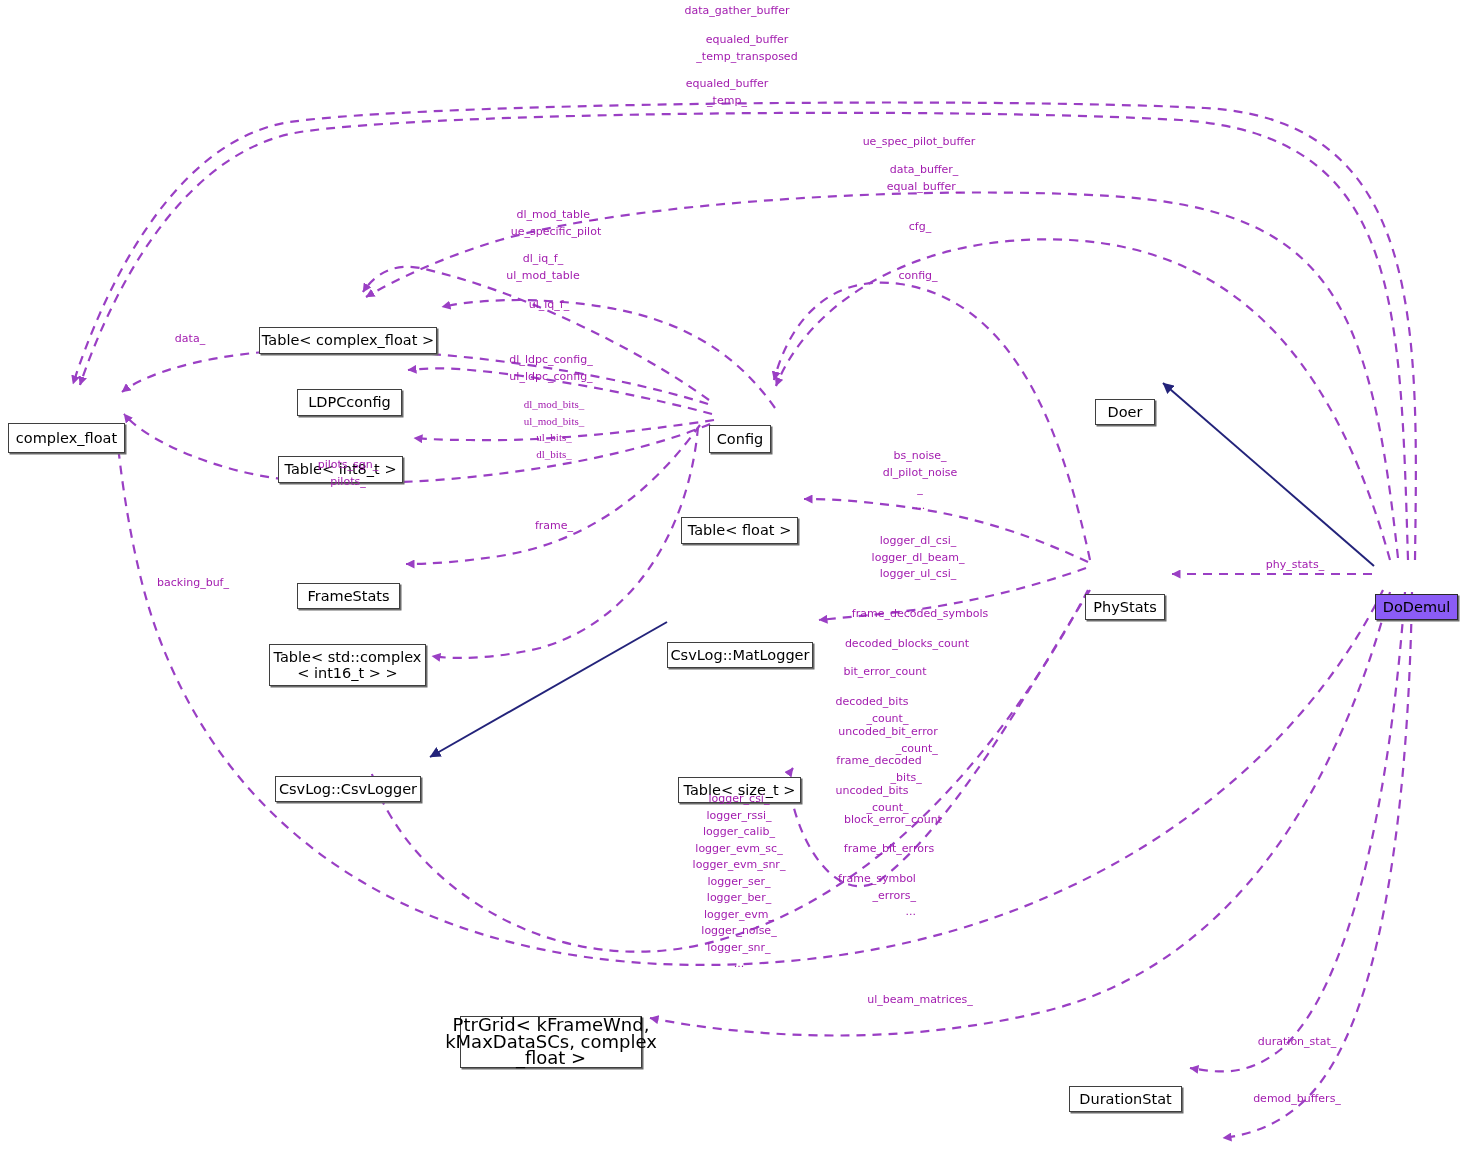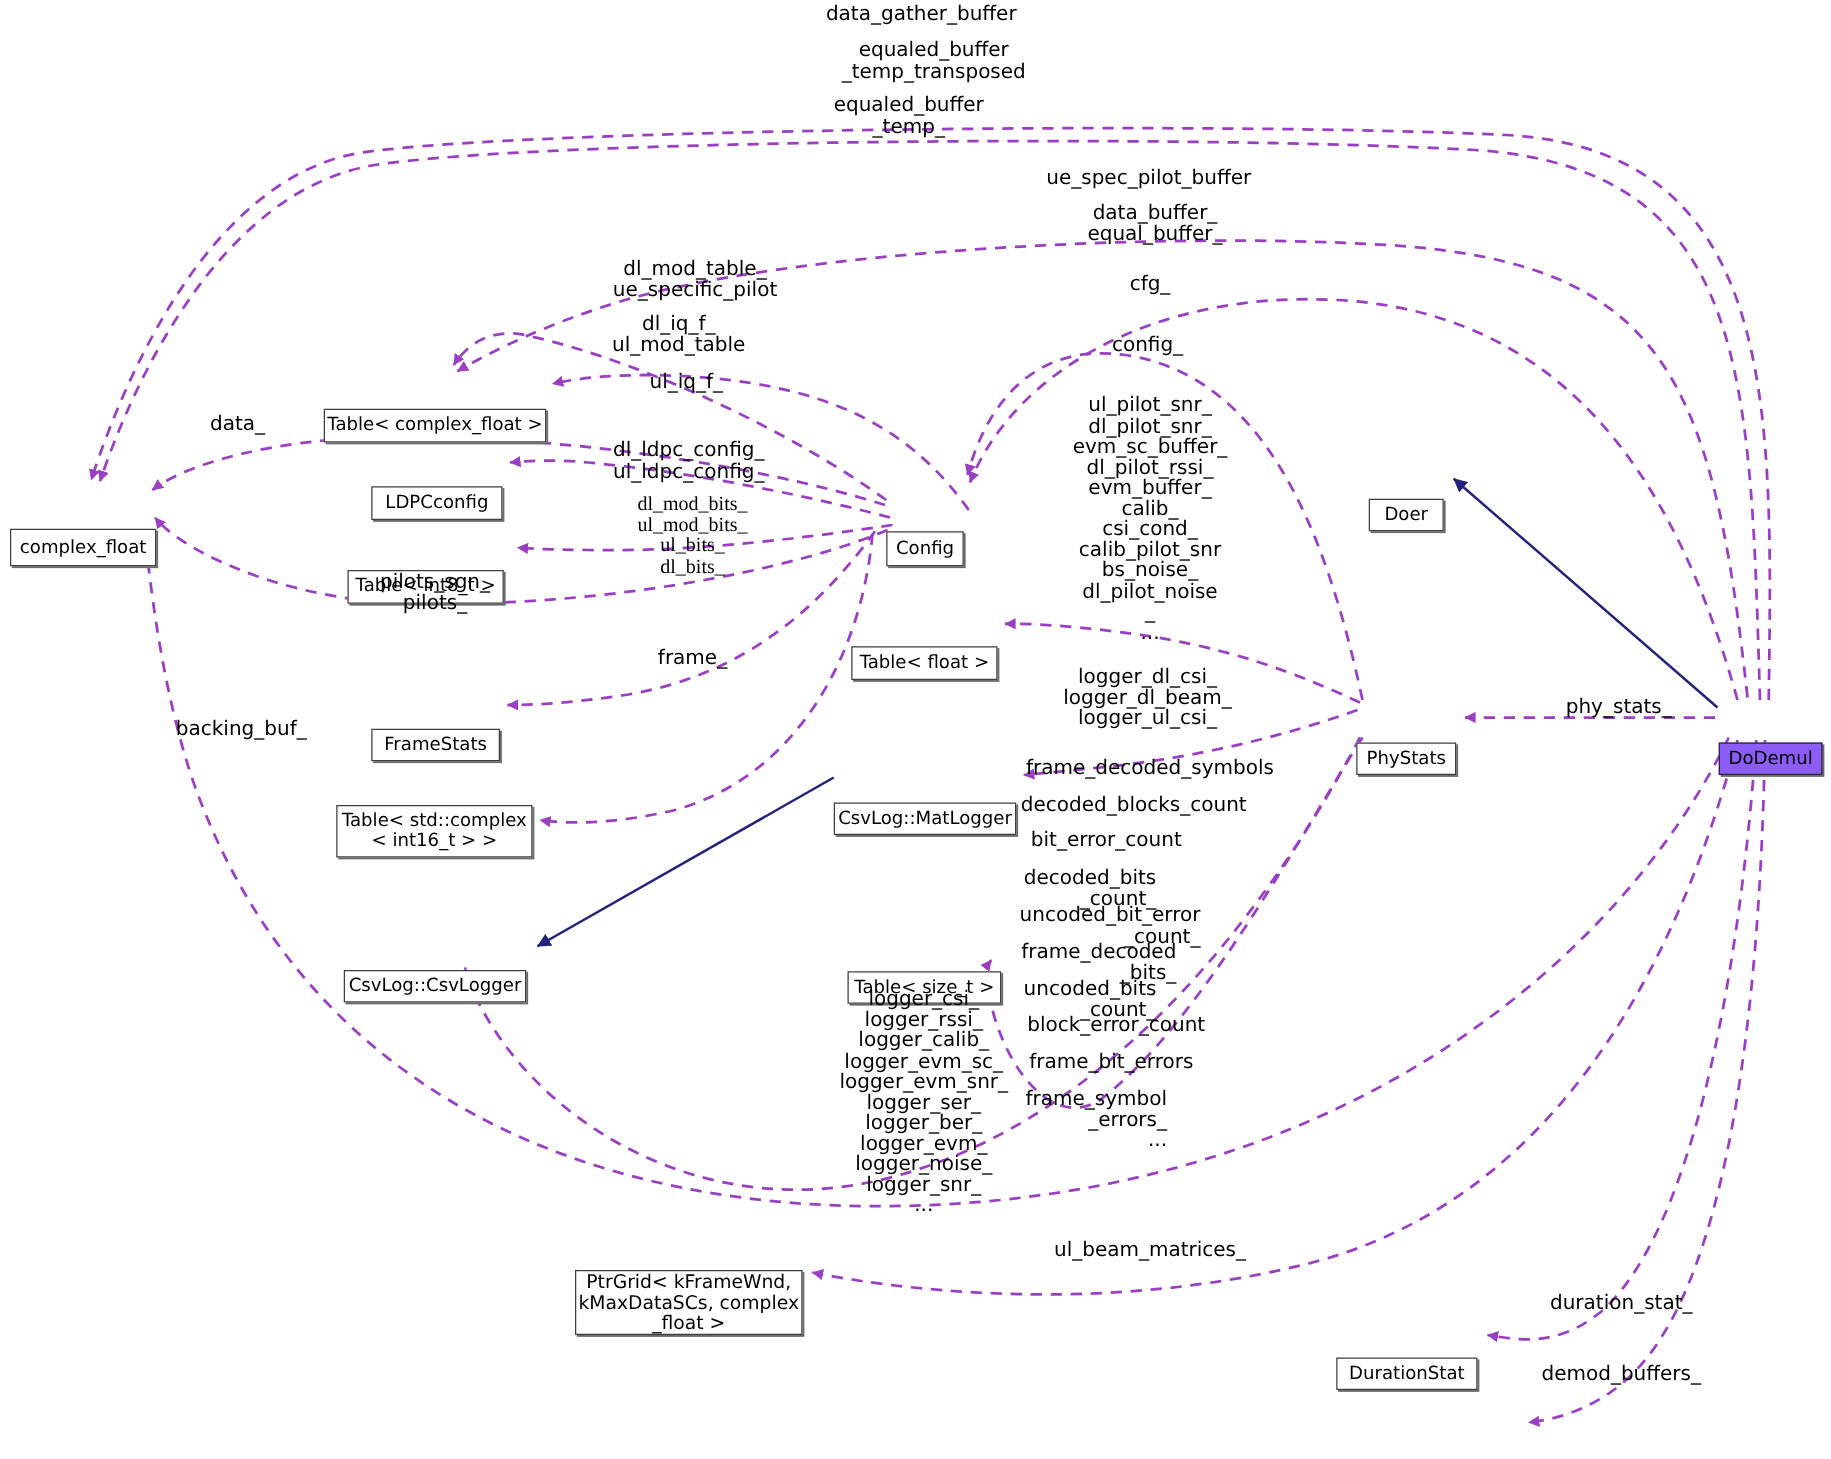--- a/index.html
+++ b/index.html
@@ -39,22 +39,22 @@
     white-space: pre;
     box-shadow: 1.5px 1.5px 0 0 #6b6b6b;
     margin-top: 32px;
   }
   .node.focus {
     background: #8b5cf6;
     border: 1px solid #2a2a2a;
   }
   .elabel {
     position: absolute;
-    color: #000000;
-    font-size: 16px;
+    color: #a21caf;
+    font-size: 11px;
     line-height: 16.5px;
     text-align: center;
     white-space: pre;
     transform: translateX(-50%);
   }
   .elabel.alignL { text-align: right; }
 </style>
 </head>
 <body>
 
@@ -139,21 +139,21 @@
   <div class="node" style="left:275px; top:744px; width:146px; height:26px;">CsvLog::CsvLogger</div>
 
   <div class="node" style="left:709px; top:393px; width:62px; height:28px;">Config</div>
 
   <div class="node" style="left:681px; top:485px; width:117px; height:27px;">Table&lt; float &gt;</div>
 
   <div class="node" style="left:667px; top:610px; width:146px; height:26px;">CsvLog::MatLogger</div>
 
   <div class="node" style="left:678px; top:745px; width:123px; height:26px;">Table&lt; size_t &gt;</div>
 
-  <div class="node" style="left:460px; top:984px; width:182px; height:52px; font-size:15px;">PtrGrid&lt; kFrameWnd,
+  <div class="node" style="left:460px; top:984px; width:182px; height:52px; font-size:18px;">PtrGrid&lt; kFrameWnd,
 kMaxDataSCs, complex
 _float &gt;</div>
 
   <div class="node" style="left:1095px; top:367px; width:60px; height:26px;">Doer</div>
 
   <div class="node" style="left:1085px; top:562px; width:80px; height:26px;">PhyStats</div>
 
   <div class="node focus" style="left:1375px; top:562px; width:83px; height:26px;">DoDemul</div>
 
   <div class="node" style="left:1069px; top:1054px; width:113px; height:26px;">DurationStat</div>
@@ -167,28 +167,20 @@
   <div class="elabel" style="left:919px; top:134px;">ue_spec_pilot_buffer</div>
   <div class="elabel" style="left:924px; top:162px;">data_buffer_
 equal_buffer_</div>
   <div class="elabel" style="left:556px; top:207px;">dl_mod_table_
 ue_specific_pilot</div>
   <div class="elabel" style="left:543px; top:251px;">dl_iq_f_
 ul_mod_table</div>
   <div class="elabel" style="left:549px; top:297px;">ul_iq_f_</div>
   <div class="elabel" style="left:920px; top:219px;">cfg_</div>
   <div class="elabel" style="left:918px; top:268px;">config_</div>
-  <div class="elabel" style="left:920px; top:316px;">ul_pilot_snr_
-dl_pilot_snr_
-evm_sc_buffer_
-dl_pilot_rssi_
-evm_buffer_
-calib_
-csi_cond_
-calib_pilot_snr</div>
   <div class="elabel" style="left:920px; top:448px;">bs_noise_
 dl_pilot_noise
 _
 ...</div>
   <div class="elabel" style="left:551px; top:352px;">dl_ldpc_config_
 ul_ldpc_config_</div>
   <div class="elabel" style="left:554px; top:396px;font-family:Liberation Serif, serif;">dl_mod_bits_
 ul_mod_bits_
 ul_bits_
 dl_bits_</div>

